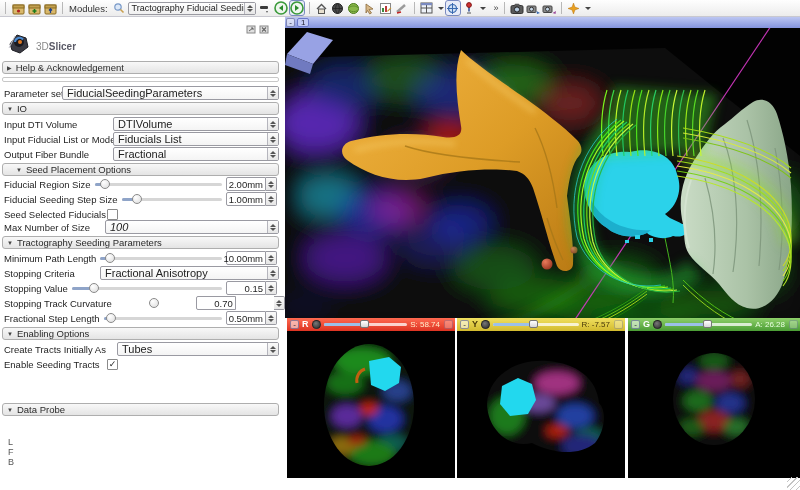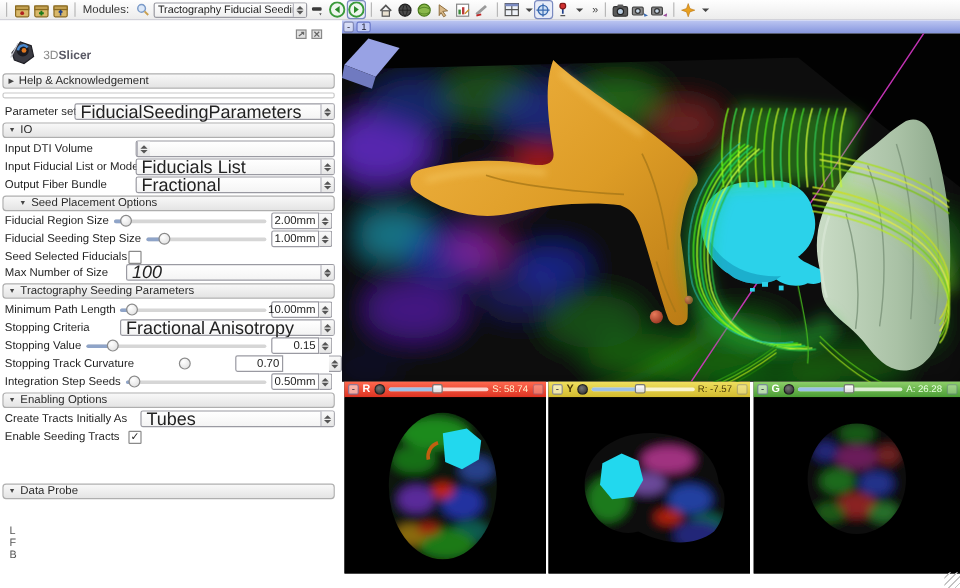--- a/index.html
+++ b/index.html
@@ -25,21 +25,21 @@
   .chev{font-size:9px;color:#444;}
   
   #panel{left:0;top:17px;width:285px;height:473px;background:#fff;}
   .hdr{position:absolute;left:2px;width:277px;height:13px;background:linear-gradient(#f8f8f8,#e4e4e4);
        border:1px solid #aeaeae;border-radius:3px;box-sizing:border-box;display:flex;align-items:center;
        font-size:9.5px;color:#2a2a2a;padding-left:4px;gap:4px;}
   .hdr .arr{font-size:6px;color:#444;}
   .row{position:absolute;left:0;width:281px;height:14px;display:flex;align-items:center;font-size:9.5px;color:#1e1e1e;}
   .row .lbl{padding-left:4px;white-space:nowrap;}
   .pcombo{height:14px;background:linear-gradient(#ffffff,#f4f4f4);border:1px solid #9a9aa2;border-radius:2px;
-          box-sizing:border-box;display:flex;align-items:center;font-size:15px;position:absolute;}
+          box-sizing:border-box;display:flex;align-items:center;font-size:11px;position:absolute;}
   .pcombo .ctext{padding:0 4px;flex:1;white-space:nowrap;overflow:hidden;}
   .sld{flex:1;height:3px;background:#d6d6d6;border-radius:2px;margin:0 4px;position:relative;}
   .sld .fill{position:absolute;left:0;top:0;height:3px;background:#8fa4c8;border-radius:2px;}
   .sld .knob{position:absolute;top:-4px;width:10px;height:10px;border-radius:50%;
              background:radial-gradient(circle at 35% 30%,#ffffff,#dcdcdc);border:1px solid #8a8a8a;box-sizing:border-box;}
   .valbox{width:40px;height:14px;border:1px solid #9a9aa2;border-radius:2px 0 0 2px;background:#fff;box-sizing:border-box;
           font-size:9.5px;display:flex;align-items:center;justify-content:flex-end;padding-right:2px;flex:none;}
   .valspin{width:11px;height:14px;border:1px solid #9a9aa2;border-left:none;border-radius:0 2px 2px 0;box-sizing:border-box;
            display:flex;flex-direction:column;align-items:center;justify-content:center;gap:1px;
            background:linear-gradient(#fafafa,#e6e6e6);flex:none;margin-right:4px;}
@@ -266,20 +266,21 @@
   </div>
 
   <div class="hdr" style="top:85px;">
     <span class="arr">▼</span>
     <span>IO</span>
   </div>
   <div class="row" style="top:100px;">
     <span class="lbl">Input DTI Volume</span>
     </div>
   <div class="pcombo" style="left:113px;top:100px;width:166px;">
+    <span class="ctext">DTIVolume</span>
     <span class="spin">
         <i class="tri-u"></i>
         <i class="tri-d"></i>
       </span>
     </div>
   <div class="row" style="top:115px;">
     <span class="lbl">Input Fiducial List or Model</span>
     </div>
   <div class="pcombo" style="left:113px;top:115px;width:166px;">
     <span class="ctext">Fiducials List</span>
@@ -386,21 +387,21 @@
         <span class="fill" style="width:8%;"></span>
         <span class="knob" style="left:calc(8% - 5px);"></span>
       </span>
     <span class="valbox">0.70</span>
     <span class="valspin">
         <i class="tri-u"></i>
         <i class="tri-d"></i>
       </span>
   </div>
   <div class="row" style="top:294px;">
-    <span class="lbl">Integration Step Seeds</span>
+    <span class="lbl">Fractional Step Length</span>
     <span class="sld">
         <span class="fill" style="width:6%;"></span>
         <span class="knob" style="left:calc(6% - 5px);"></span>
       </span>
     <span class="valbox">0.50mm</span>
     <span class="valspin">
         <i class="tri-u"></i>
         <i class="tri-d"></i>
       </span>
   </div>

